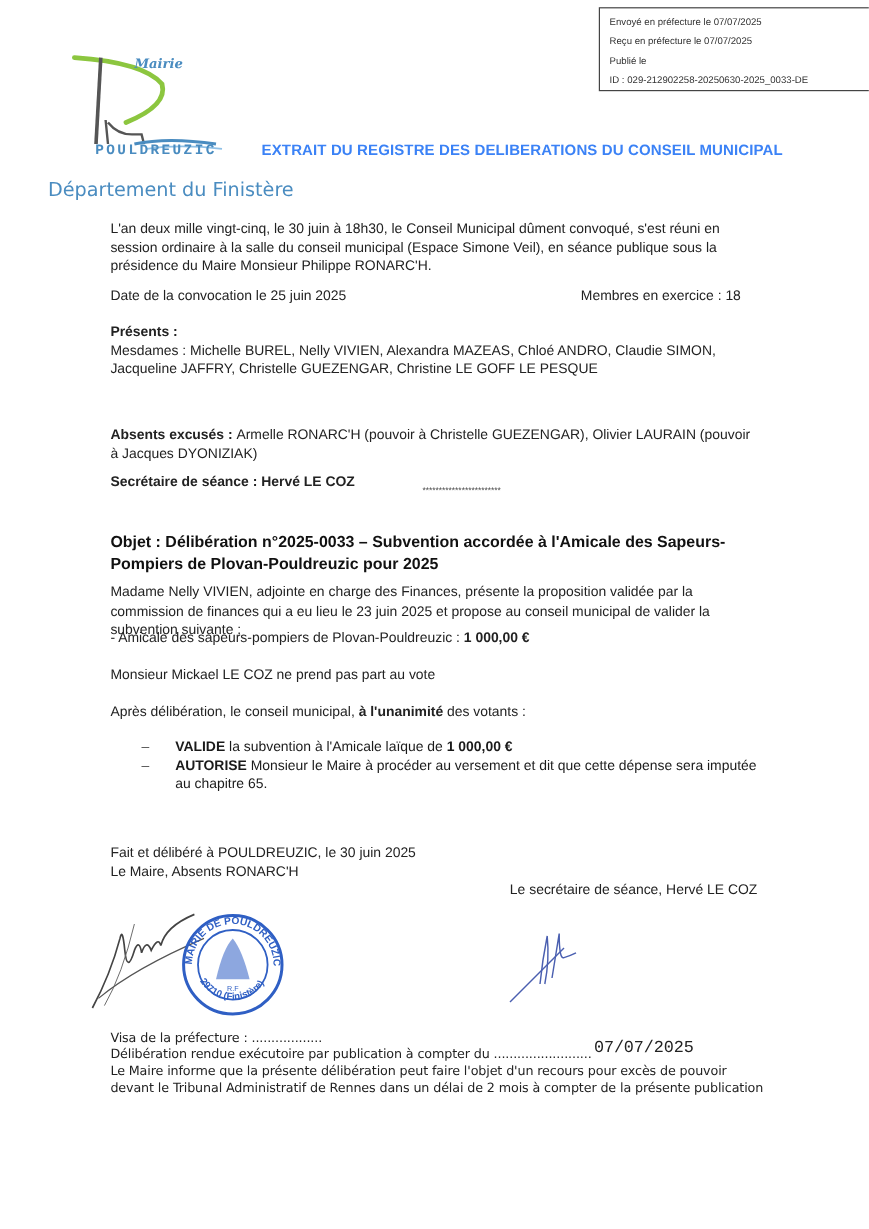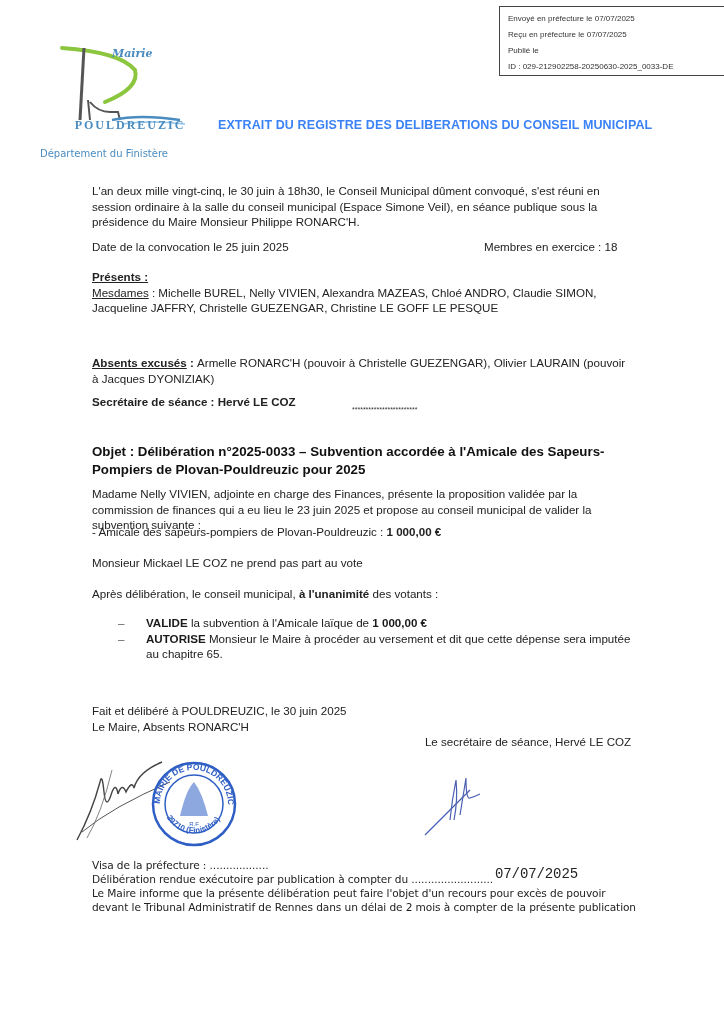--- a/index.html
+++ b/index.html
@@ -8,28 +8,28 @@
       font-family: "Liberation Sans", sans-serif; color: #1a1a1a;
     }
     .abs { position: absolute; }
     .stamp-box {
       left: 476px; top: 6px; width: 240px; height: 70px;
       border: 1.5px solid #444; box-sizing: border-box;
       padding: 4px 8px; font-size: 8px; color: #333; line-height: 16px; margin-left: 23px;
     }
     .logo { left: 50px; top: 40px; width: 160px; height: 90px; }
     .logo-text { left: 60px; top: 118px; width: 140px; font-size: 12px; letter-spacing: 2px;
-      color: #4a8cc0; font-weight: bold; text-align: center; font-family: Liberation Serif, serif; }
+      color: #4a8cc0; font-weight: bold; text-align: center; font-family: Liberation Mono, monospace; }
     .mairie-text { left: 112px; top: 47px; font-size: 11px; font-style: italic; color: #4a8cc0;
       font-family: "DejaVu Serif", serif; font-weight: bold; }
-    .dept { left: 40px; top: 148px; font-size: 10px; color: #4a8cc0; font-family: "DejaVu Sans", sans-serif; }
+    .dept { left: 40px; top: 148px; font-size: 16px; color: #4a8cc0; font-family: "DejaVu Sans", sans-serif; }
     .doc-title { left: 218px; top: 118px; font-size: 12.5px; font-weight: bold; letter-spacing: 0.1px; color: #3b82f6; }
     .para { left: 92px; width: 540px; font-size: 11.6px; line-height: 15.5px; color: #222; }
     .bold { font-weight: bold; }
-    .under { text-decoration: underline; }
+    .under { }
     .stars { left: 352px; top: 406px; font-size: 7px; letter-spacing: 0; color: #333; }
     .objet { left: 92px; top: 443px; width: 560px; font-size: 13.3px; font-weight: bold; line-height: 18px; color: #111; }
     .bullet-list { left: 118px; top: 615px; width: 520px; font-size: 11.6px; line-height: 15.5px; }
     .bullet-row { display: flex; }
     .dash { width: 28px; flex: none; color: #555; }
     .sig-left { left: 72px; top: 752px; width: 100px; height: 90px; }
     .seal { left: 150px; top: 760px; width: 88px; height: 88px; }
     .sig-right { left: 420px; top: 760px; width: 70px; height: 80px; }
     .footer { left: 92px; top: 858px; width: 580px; font-family: "DejaVu Sans", sans-serif; font-size: 10.6px;
       line-height: 14px; color: #222; letter-spacing: -0.1px; }

